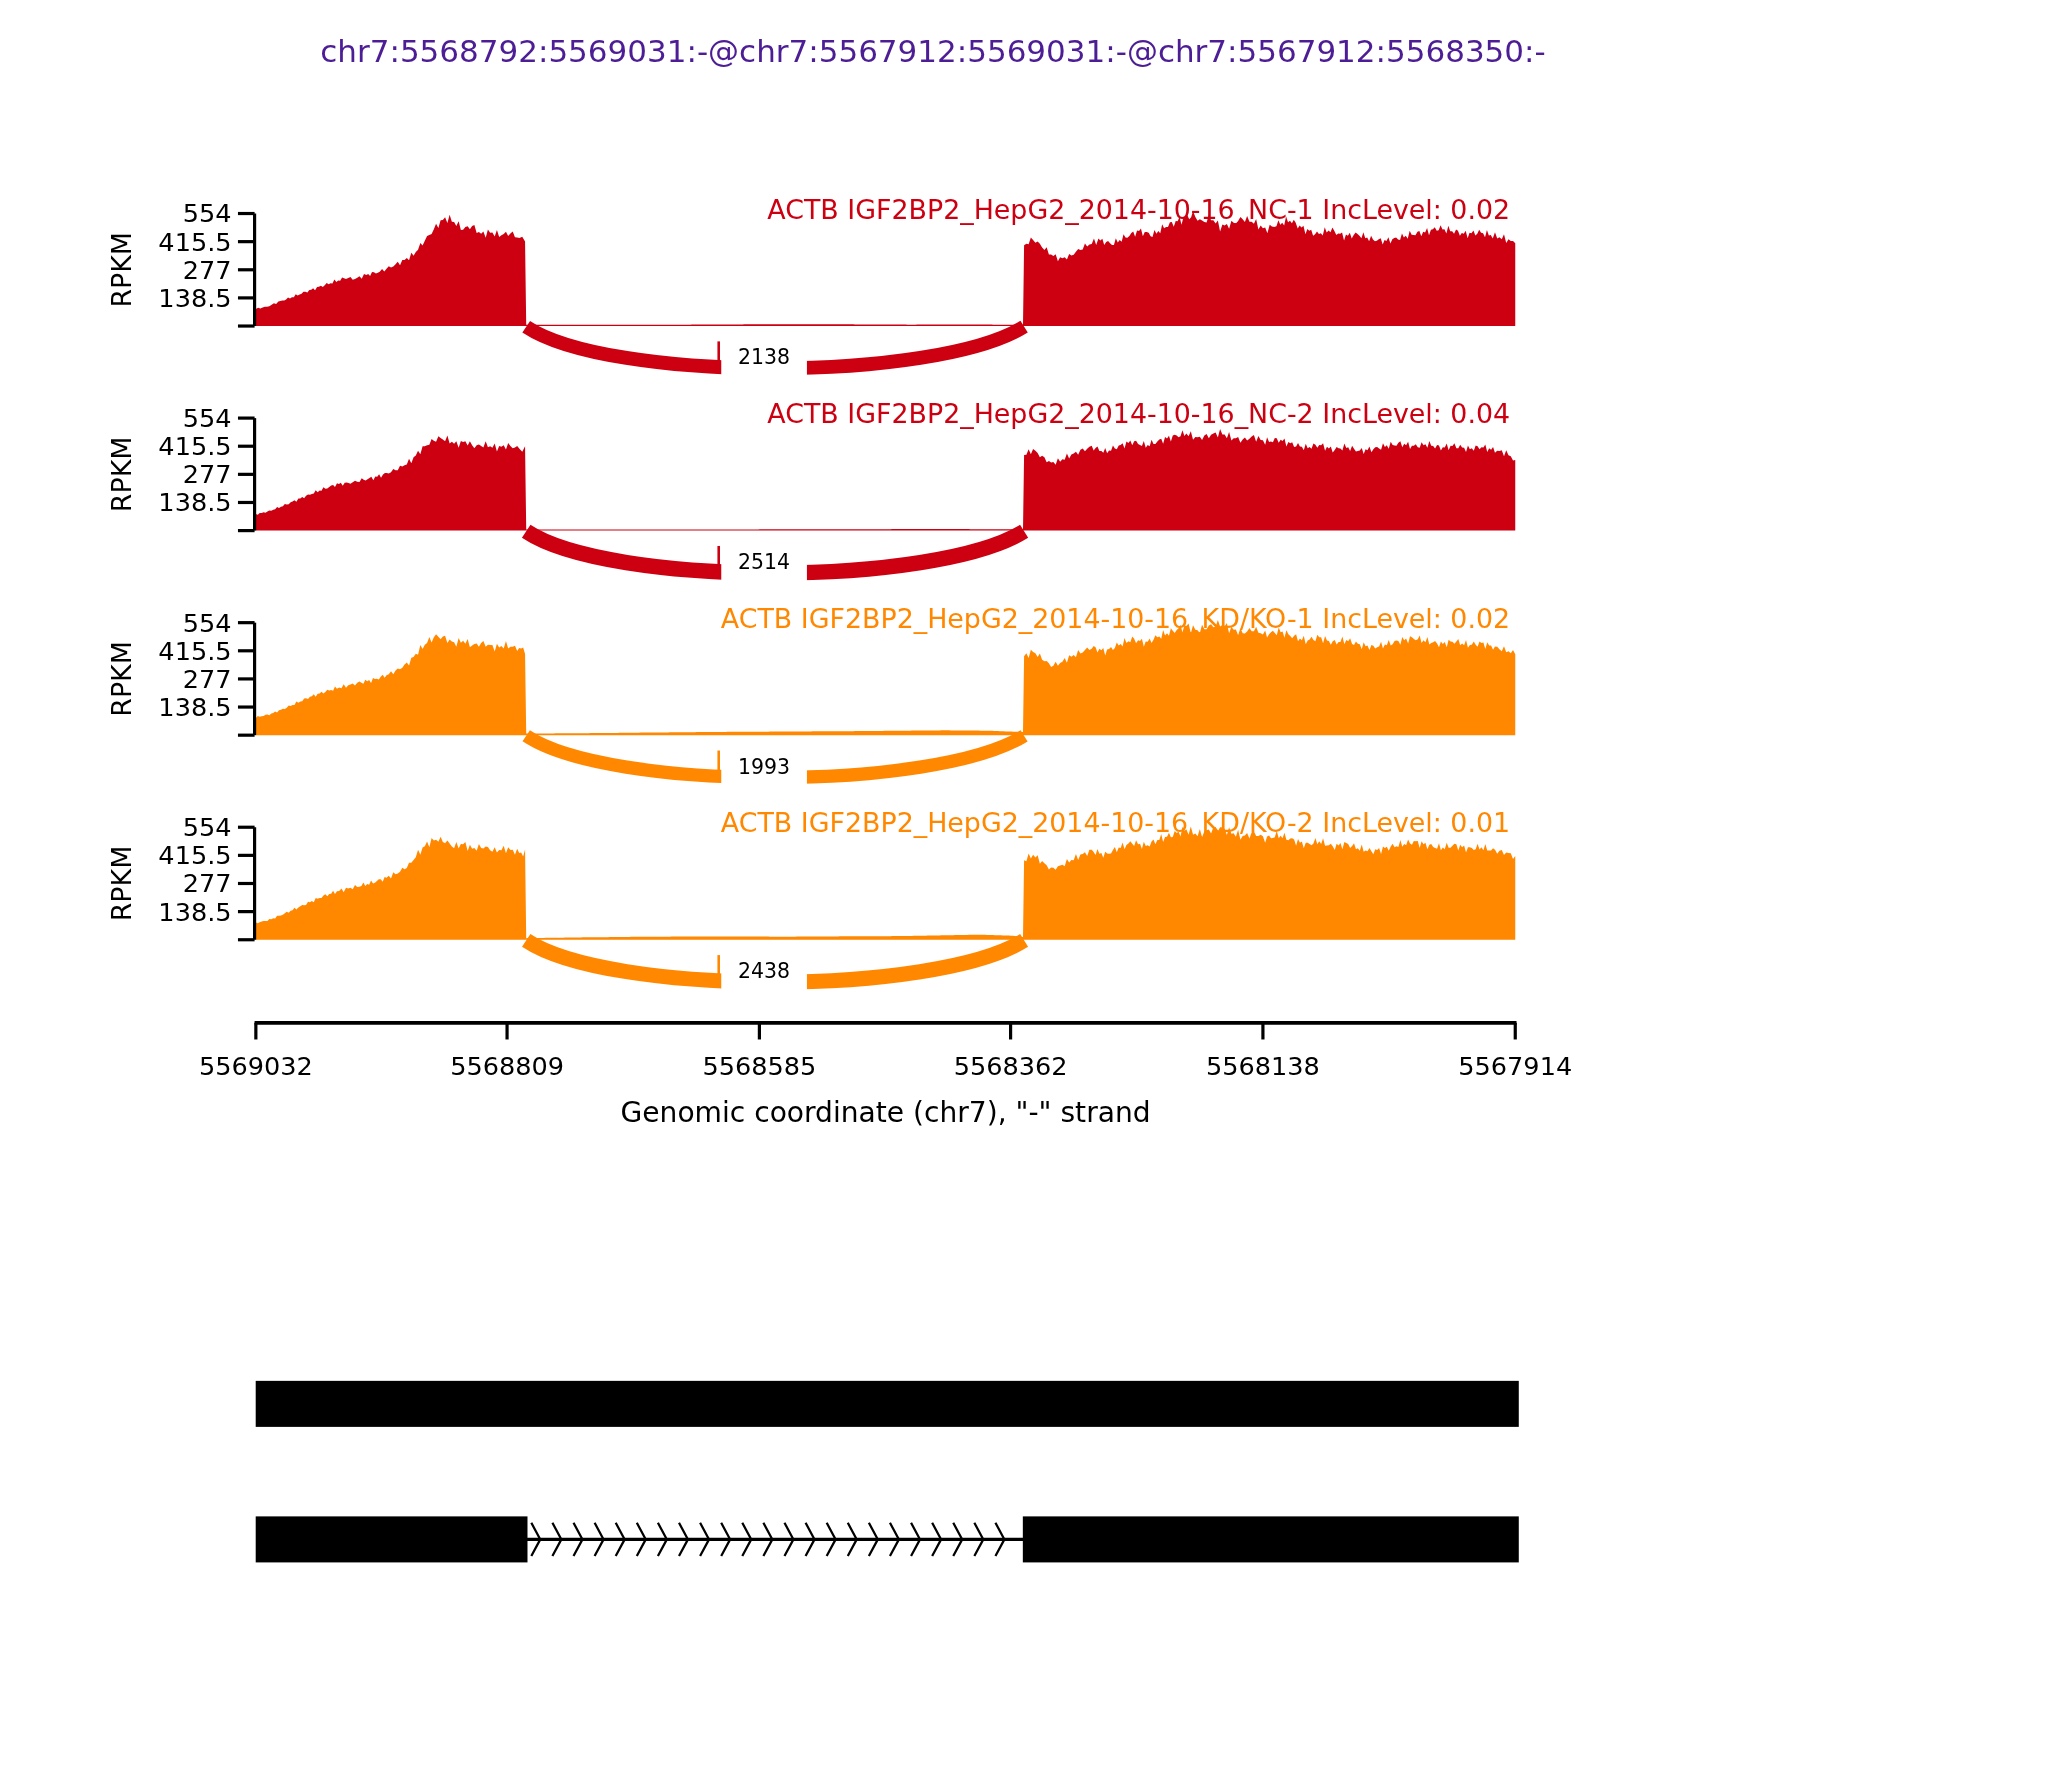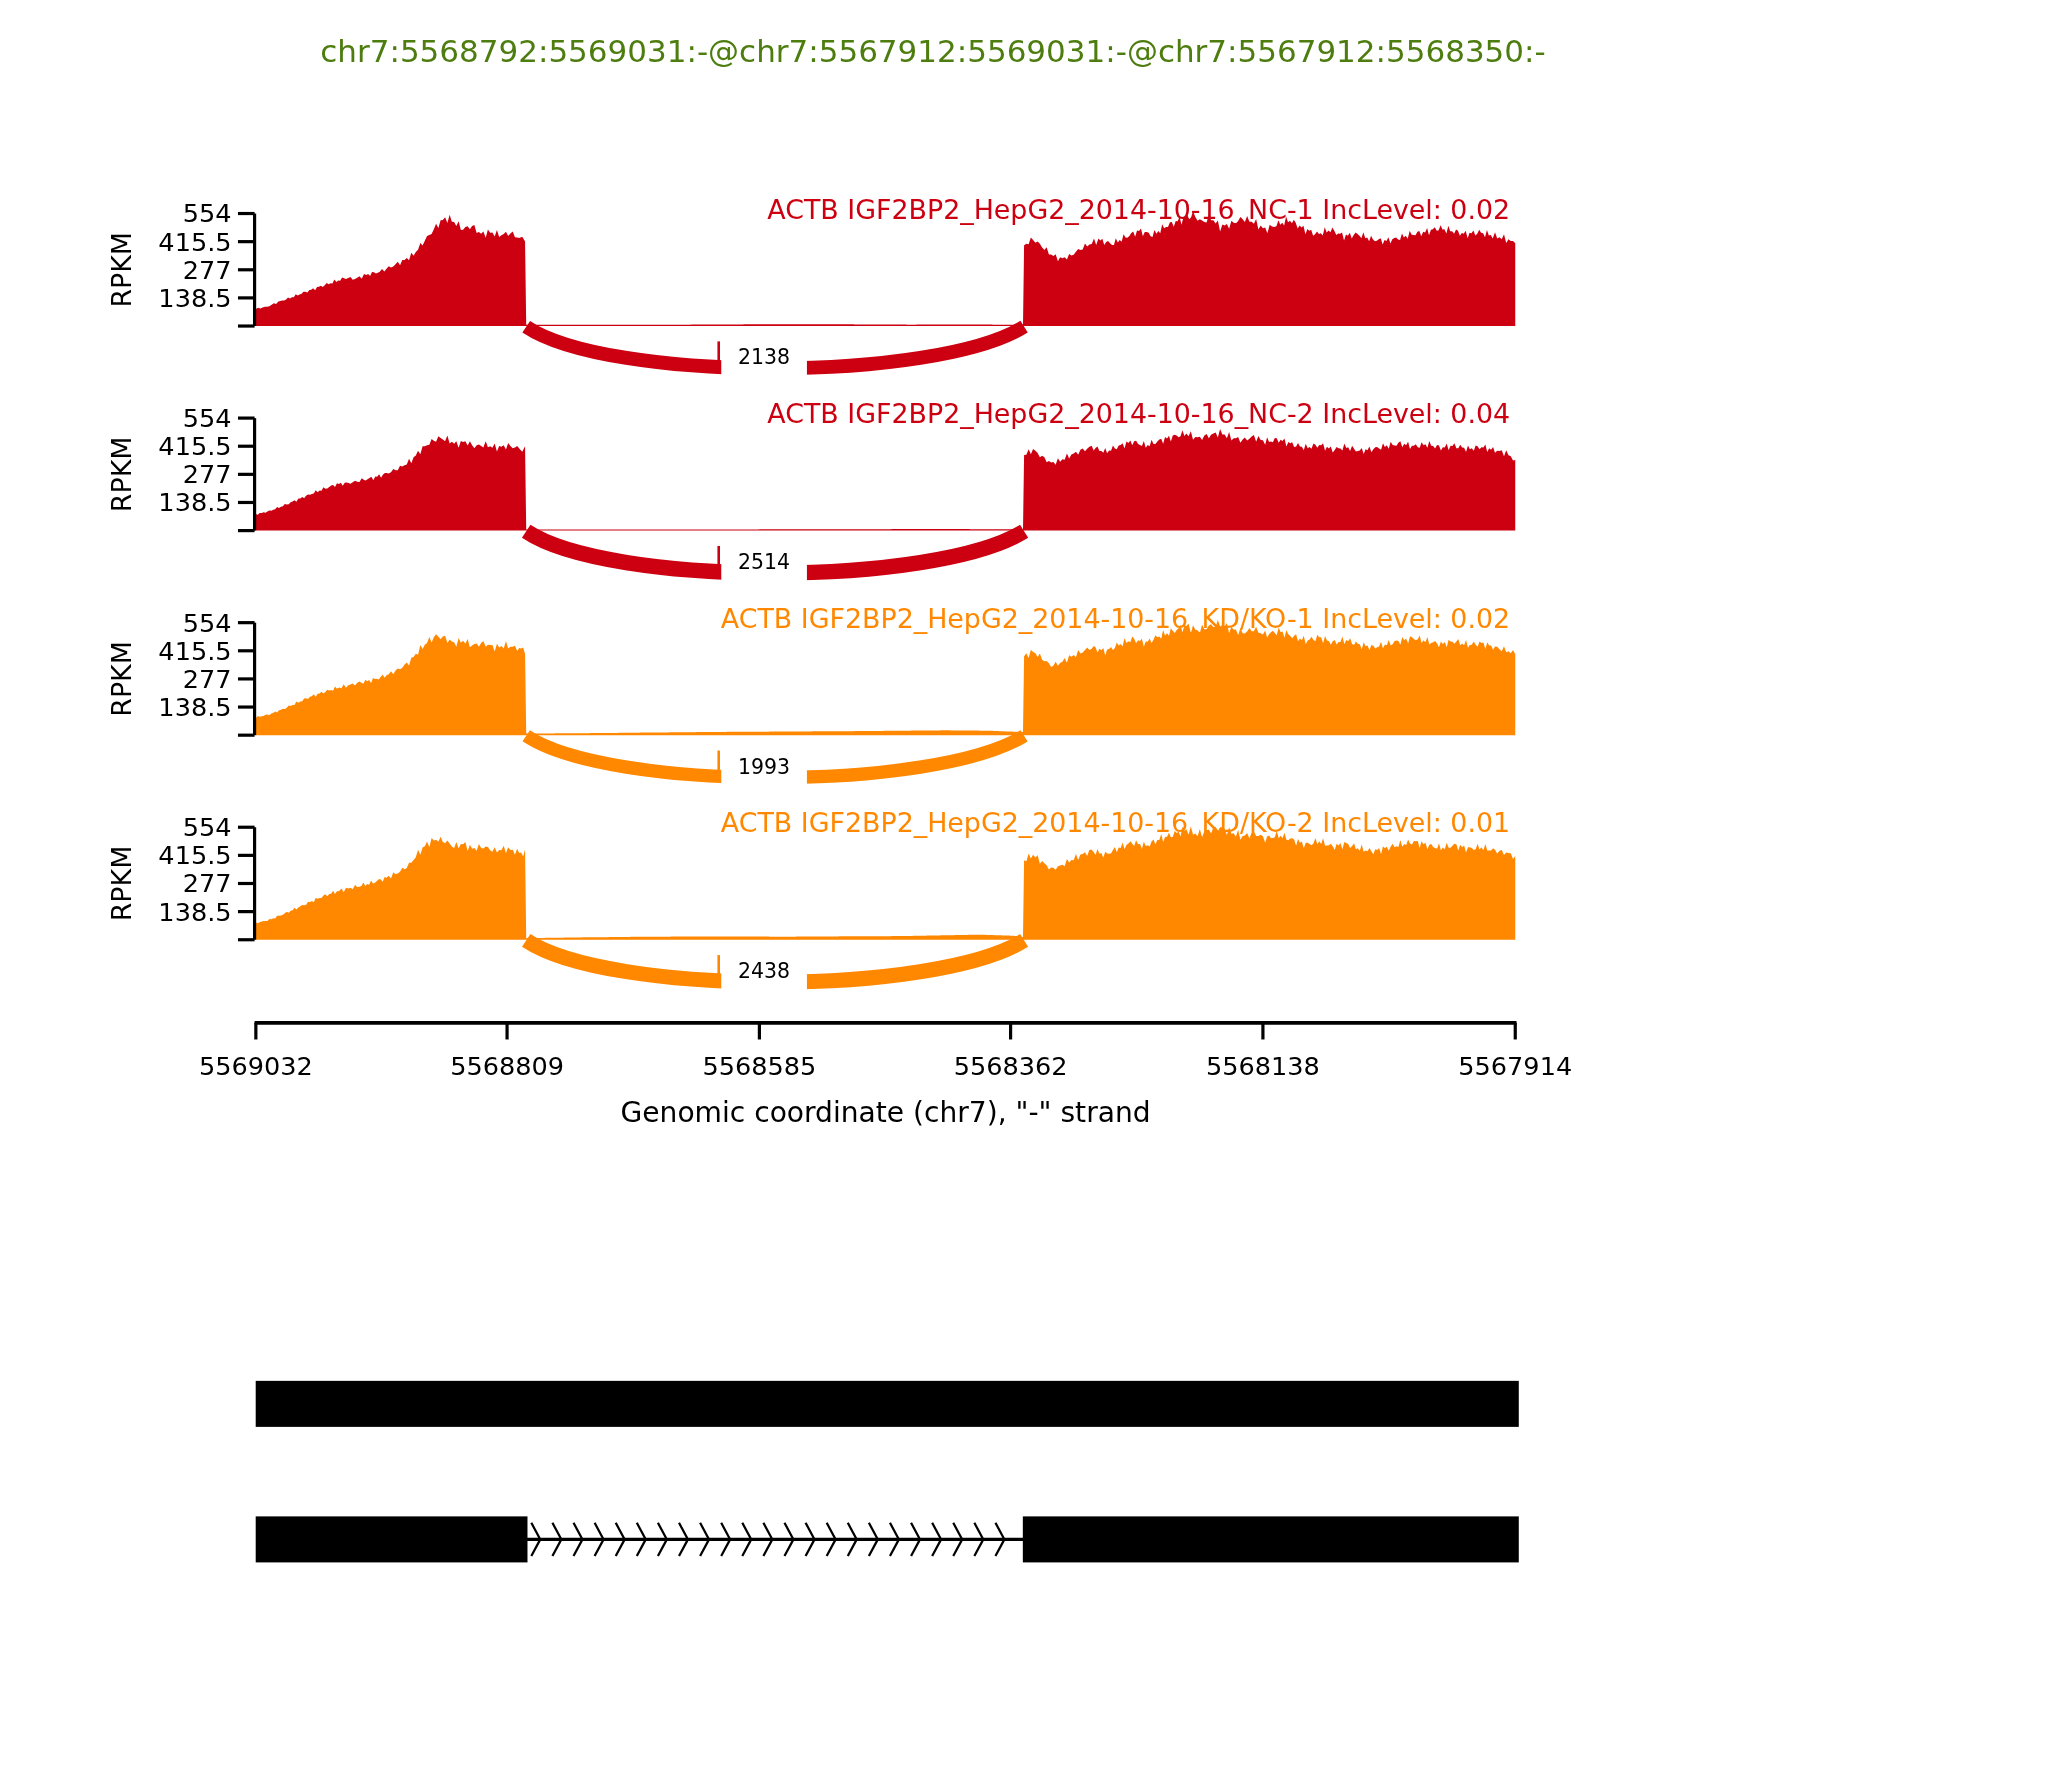--- a/index.html
+++ b/index.html
@@ -1,19 +1,19 @@
 <!DOCTYPE html>
 <html style="font-size:10.2px"><head>
 <meta charset="utf-8">
 <style>
   html,body{margin:0;padding:0;background:#ffffff;}
   .figure{position:relative;width:2046px;height:1790px;background:#ffffff;overflow:hidden;
           font-family:"DejaVu Sans","Liberation Sans",sans-serif;}
   .fig-title{position:absolute;top:33px;left:0;width:1866px;text-align:center;
-             font-size:31px;color:#4d7c0f;white-space:nowrap;}
+             font-size:31px;color:#4c1d95;white-space:nowrap;}
   svg text{font-family:"DejaVu Sans","Liberation Sans",sans-serif;}
 </style>
 </head>
 <body>
 
 <div class="figure">
   <div class="fig-title">chr7:5568792:5569031:-@chr7:5567912:5569031:-@chr7:5567912:5568350:-</div>
   <svg id="plot" width="2046" height="1790" viewBox="0 0 3200 2800">
       <g>
         <path d="M 400 510 L 400.0 483.2 L 403.5 481.4 L 407.0 482.7 L 410.6 481.0 L 414.1 479.8 L 417.6 480.0 L 421.1 478.9 L 424.7 476.6 L 428.2 474.5 L 431.7 475.4 L 435.2 471.8 L 438.3 471.0 L 441.3 470.0 L 444.3 470.2 L 447.3 468.5 L 450.3 465.4 L 453.4 466.8 L 456.4 465.0 L 459.4 464.9 L 462.4 460.2 L 465.4 462.3 L 468.5 460.6 L 471.5 459.6 L 474.5 456.3 L 477.5 456.3 L 480.6 457.5 L 483.6 453.6 L 486.6 453.2 L 489.6 450.7 L 492.6 454.1 L 495.7 448.8 L 498.7 448.7 L 501.7 446.9 L 504.7 448.9 L 507.7 446.1 L 510.8 442.7 L 513.8 444.5 L 516.8 443.1 L 519.8 443.5 L 522.8 437.2 L 525.9 441.1 L 528.9 438.8 L 531.9 439.0 L 534.9 433.9 L 537.9 435.4 L 541.0 436.6 L 544.5 434.7 L 548.0 433.3 L 551.5 437.6 L 555.1 436.5 L 558.6 434.5 L 562.1 432.0 L 565.6 436.1 L 569.2 428.7 L 572.7 430.3 L 575.7 428.6 L 578.7 431.6 L 581.7 425.6 L 584.8 425.8 L 587.8 427.7 L 590.8 426.5 L 593.8 425.0 L 597.4 420.9 L 600.9 424.5 L 604.4 420.4 L 607.9 416.4 L 611.4 418.4 L 615.0 416.7 L 618.5 413.4 L 622.0 409.5 L 625.5 415.0 L 629.1 406.7 L 632.6 406.8 L 636.1 403.4 L 639.6 407.0 L 643.2 395.2 L 646.7 400.1 L 650.2 394.1 L 653.7 390.8 L 657.3 380.2 L 660.8 384.2 L 664.3 376.7 L 667.8 369.0 L 671.4 367.5 L 674.9 366.1 L 678.4 358.5 L 681.9 350.0 L 685.5 356.6 L 689.0 344.4 L 692.5 344.1 L 696.0 339.8 L 699.6 348.9 L 703.1 336.1 L 706.6 347.0 L 710.1 347.4 L 713.6 353.7 L 717.2 345.9 L 720.7 359.6 L 724.2 359.2 L 727.7 355.1 L 731.3 354.1 L 734.8 358.6 L 738.3 353.7 L 741.8 352.0 L 745.4 364.4 L 748.9 362.9 L 752.4 365.8 L 755.9 362.1 L 759.5 371.8 L 763.0 358.9 L 766.5 364.0 L 770.0 363.7 L 773.6 370.1 L 777.1 359.9 L 780.6 370.9 L 784.1 368.1 L 787.7 365.9 L 791.2 362.4 L 794.7 369.0 L 798.2 365.1 L 801.8 362.3 L 805.3 371.2 L 808.8 371.7 L 812.3 372.3 L 816.7 370.2 L 821.1 377.9 L 822.9 508.1 L 825.9 508.1 L 828.9 508.1 L 831.9 508.1 L 834.9 508.1 L 837.9 508.1 L 840.9 508.1 L 843.9 508.1 L 846.9 508.1 L 849.9 508.1 L 852.9 508.1 L 855.9 508.1 L 858.9 508.1 L 861.9 508.1 L 864.9 508.1 L 867.9 508.1 L 870.9 508.1 L 873.9 508.1 L 876.9 508.1 L 879.9 508.1 L 882.9 508.1 L 885.9 508.1 L 888.9 508.1 L 891.9 508.1 L 894.9 508.1 L 897.9 508.1 L 901.0 508.1 L 904.0 508.1 L 907.0 508.1 L 910.0 508.1 L 913.0 508.1 L 916.0 508.1 L 919.0 508.1 L 922.0 508.1 L 925.0 508.1 L 928.0 508.1 L 931.0 508.1 L 934.0 508.1 L 937.0 508.1 L 940.0 508.1 L 943.0 508.1 L 946.0 508.1 L 949.0 508.1 L 952.0 508.1 L 955.0 508.1 L 958.0 508.1 L 961.0 508.1 L 964.0 508.1 L 967.0 508.1 L 970.0 508.1 L 973.0 508.1 L 976.0 508.1 L 979.0 508.1 L 982.0 508.1 L 985.0 508.1 L 988.0 508.1 L 991.1 508.1 L 994.1 508.1 L 997.2 508.1 L 1000.2 508.0 L 1003.2 508.0 L 1006.3 508.0 L 1009.3 508.0 L 1012.4 508.0 L 1015.4 508.0 L 1018.4 508.0 L 1021.5 508.0 L 1024.5 508.0 L 1027.5 507.9 L 1030.6 507.9 L 1033.6 507.9 L 1036.7 507.9 L 1039.7 507.9 L 1042.7 507.9 L 1045.8 507.9 L 1048.8 507.9 L 1051.8 507.9 L 1054.9 507.8 L 1057.9 507.8 L 1061.0 507.8 L 1064.0 507.8 L 1067.0 507.8 L 1070.1 507.8 L 1073.1 507.8 L 1076.2 507.8 L 1079.2 507.8 L 1082.2 507.7 L 1085.3 507.7 L 1088.3 507.7 L 1091.3 507.7 L 1094.4 507.7 L 1097.4 507.7 L 1100.5 507.7 L 1103.5 507.7 L 1106.5 507.7 L 1109.6 507.6 L 1112.6 507.6 L 1115.6 507.6 L 1118.7 507.6 L 1121.7 507.6 L 1124.8 507.6 L 1127.8 507.6 L 1130.8 507.6 L 1133.9 507.6 L 1136.9 507.5 L 1140.0 507.5 L 1143.0 507.5 L 1146.0 507.5 L 1149.1 507.5 L 1152.1 507.5 L 1155.1 507.5 L 1158.2 507.5 L 1161.2 507.5 L 1164.3 507.4 L 1167.3 507.4 L 1170.4 507.4 L 1173.5 507.4 L 1176.5 507.4 L 1179.6 507.4 L 1182.7 507.4 L 1185.7 507.3 L 1188.8 507.3 L 1191.9 507.3 L 1194.9 507.3 L 1198.0 507.3 L 1201.1 507.3 L 1204.1 507.3 L 1207.2 507.3 L 1210.2 507.2 L 1213.3 507.2 L 1216.4 507.2 L 1219.4 507.2 L 1222.5 507.2 L 1225.6 507.2 L 1228.6 507.2 L 1231.7 507.1 L 1234.7 507.1 L 1237.7 507.2 L 1240.8 507.2 L 1243.8 507.2 L 1246.8 507.2 L 1249.8 507.2 L 1252.8 507.2 L 1255.9 507.2 L 1258.9 507.2 L 1261.9 507.2 L 1264.9 507.2 L 1267.9 507.2 L 1271.0 507.3 L 1274.0 507.3 L 1277.0 507.3 L 1280.0 507.3 L 1283.1 507.3 L 1286.1 507.3 L 1289.1 507.3 L 1292.1 507.3 L 1295.1 507.3 L 1298.2 507.3 L 1301.2 507.3 L 1304.2 507.4 L 1307.2 507.4 L 1310.2 507.4 L 1313.3 507.4 L 1316.3 507.4 L 1319.3 507.4 L 1322.3 507.4 L 1325.3 507.4 L 1328.4 507.4 L 1331.4 507.4 L 1334.4 507.4 L 1337.4 507.5 L 1340.5 507.5 L 1343.5 507.5 L 1346.5 507.5 L 1349.6 507.5 L 1352.6 507.5 L 1355.7 507.5 L 1358.7 507.5 L 1361.7 507.5 L 1364.8 507.6 L 1367.8 507.6 L 1370.8 507.6 L 1373.9 507.6 L 1376.9 507.6 L 1380.0 507.6 L 1383.0 507.6 L 1386.0 507.6 L 1389.1 507.6 L 1392.1 507.7 L 1395.1 507.7 L 1398.2 507.7 L 1401.2 507.7 L 1404.3 507.7 L 1407.3 507.7 L 1410.3 507.7 L 1413.4 507.7 L 1416.4 507.7 L 1419.5 507.8 L 1422.5 507.8 L 1425.5 507.8 L 1428.6 507.8 L 1431.6 507.8 L 1434.6 507.7 L 1437.7 507.7 L 1440.7 507.7 L 1443.8 507.7 L 1446.8 507.7 L 1449.8 507.7 L 1452.9 507.7 L 1455.9 507.7 L 1458.9 507.7 L 1462.0 507.6 L 1465.0 507.6 L 1468.1 507.6 L 1471.1 507.6 L 1474.1 507.6 L 1477.2 507.6 L 1480.2 507.6 L 1483.3 507.6 L 1486.3 507.6 L 1489.3 507.5 L 1492.4 507.5 L 1495.4 507.5 L 1498.4 507.5 L 1501.5 507.5 L 1504.5 507.5 L 1507.6 507.5 L 1510.6 507.5 L 1513.6 507.5 L 1516.7 507.5 L 1519.8 507.5 L 1522.9 507.5 L 1526.0 507.5 L 1529.0 507.6 L 1532.1 507.6 L 1535.2 507.6 L 1538.3 507.6 L 1541.4 507.7 L 1544.5 507.7 L 1547.6 507.7 L 1550.6 507.7 L 1553.7 507.8 L 1556.8 507.8 L 1559.9 507.8 L 1563.0 507.8 L 1566.1 507.8 L 1569.1 507.9 L 1572.2 507.9 L 1575.3 507.9 L 1578.4 507.9 L 1581.5 508.0 L 1584.6 508.0 L 1587.6 508.0 L 1590.7 508.0 L 1593.8 508.0 L 1596.9 508.1 L 1600.0 508.1 L 1601.7 383.7 L 1605.3 381.3 L 1608.8 382.2 L 1612.3 371.6 L 1615.8 375.3 L 1619.4 379.6 L 1622.9 377.8 L 1626.4 381.2 L 1629.9 387.1 L 1633.5 390.9 L 1637.0 386.9 L 1640.5 398.2 L 1644.0 398.0 L 1647.5 400.5 L 1651.1 397.7 L 1654.6 408.7 L 1658.1 402.5 L 1661.6 404.1 L 1665.2 402.4 L 1668.7 406.1 L 1672.2 397.3 L 1675.7 399.6 L 1679.3 398.6 L 1682.8 393.8 L 1686.3 389.4 L 1689.8 391.2 L 1693.4 390.4 L 1696.9 380.9 L 1700.4 385.7 L 1703.9 382.5 L 1707.5 381.5 L 1711.0 373.1 L 1714.5 383.1 L 1718.0 372.9 L 1721.1 376.2 L 1724.1 373.3 L 1727.1 383.4 L 1730.1 378.5 L 1733.1 377.1 L 1736.2 380.4 L 1739.2 383.2 L 1742.2 383.4 L 1745.2 372.6 L 1748.2 379.3 L 1751.3 375.3 L 1754.3 378.1 L 1757.3 366.5 L 1760.3 371.6 L 1763.3 371.9 L 1766.4 369.2 L 1769.4 364.5 L 1772.4 362.1 L 1775.4 370.4 L 1778.4 360.5 L 1781.5 361.5 L 1784.5 357.4 L 1787.5 369.7 L 1790.5 362.9 L 1793.5 363.0 L 1796.6 364.1 L 1799.6 369.5 L 1802.6 370.6 L 1805.6 359.8 L 1808.7 365.6 L 1811.7 361.5 L 1814.7 364.8 L 1817.7 350.6 L 1820.7 357.2 L 1823.8 355.2 L 1826.8 355.0 L 1829.8 347.6 L 1832.8 347.1 L 1835.8 354.7 L 1838.9 345.7 L 1841.9 346.2 L 1844.9 339.0 L 1847.9 351.4 L 1850.9 340.4 L 1854.0 339.9 L 1857.0 336.2 L 1860.0 342.9 L 1863.0 339.7 L 1866.0 330.0 L 1869.6 339.3 L 1873.1 345.3 L 1876.6 342.9 L 1880.1 344.9 L 1883.7 347.3 L 1887.2 348.2 L 1890.7 335.6 L 1894.2 344.6 L 1897.8 344.7 L 1901.3 349.6 L 1904.8 344.9 L 1908.3 362.3 L 1911.9 351.1 L 1915.4 352.9 L 1918.9 350.2 L 1922.4 357.7 L 1926.0 345.2 L 1929.5 348.6 L 1933.0 349.7 L 1936.5 345.6 L 1940.1 339.6 L 1943.6 342.8 L 1947.1 347.3 L 1950.6 338.0 L 1954.2 346.8 L 1957.7 347.0 L 1961.2 349.9 L 1964.7 342.4 L 1968.2 358.8 L 1971.8 352.7 L 1975.3 357.1 L 1978.8 355.9 L 1982.3 364.8 L 1985.9 351.7 L 1989.4 354.3 L 1992.9 354.9 L 1996.4 354.1 L 1999.5 344.7 L 2002.5 351.5 L 2005.5 348.6 L 2008.5 352.7 L 2011.5 338.5 L 2014.6 347.5 L 2017.6 345.3 L 2020.6 349.3 L 2023.6 343.7 L 2026.6 348.3 L 2029.7 357.6 L 2032.7 352.8 L 2035.7 355.8 L 2038.7 353.2 L 2041.8 366.6 L 2044.8 358.3 L 2047.8 361.1 L 2050.8 359.5 L 2053.8 368.6 L 2056.9 366.5 L 2059.9 362.0 L 2062.9 366.1 L 2065.9 365.0 L 2068.9 368.2 L 2072.0 355.3 L 2075.0 363.7 L 2078.0 360.6 L 2081.0 363.4 L 2084.0 355.8 L 2087.1 361.5 L 2090.1 367.7 L 2093.1 365.1 L 2096.1 365.8 L 2099.1 363.7 L 2102.2 376.2 L 2105.2 367.0 L 2108.2 368.7 L 2111.2 364.0 L 2114.2 373.0 L 2117.3 367.7 L 2120.3 363.6 L 2123.3 365.9 L 2126.3 368.7 L 2129.4 372.8 L 2132.4 363.2 L 2135.4 372.7 L 2138.4 371.6 L 2141.4 377.4 L 2144.5 368.6 L 2147.5 374.5 L 2150.5 377.4 L 2153.5 376.4 L 2156.5 374.3 L 2159.6 372.5 L 2162.6 382.6 L 2165.6 375.5 L 2168.6 376.9 L 2171.6 371.3 L 2174.7 380.9 L 2177.7 374.3 L 2180.7 372.1 L 2183.7 371.7 L 2186.7 374.8 L 2189.8 375.4 L 2192.8 365.2 L 2195.8 371.6 L 2198.8 368.7 L 2201.8 373.4 L 2204.9 361.1 L 2207.9 367.1 L 2210.9 367.5 L 2213.9 367.9 L 2217.0 362.4 L 2220.0 361.2 L 2223.0 369.7 L 2226.0 362.4 L 2229.0 363.6 L 2232.1 356.7 L 2235.1 368.1 L 2238.1 359.5 L 2241.1 358.5 L 2244.1 355.5 L 2247.2 361.1 L 2250.2 360.0 L 2253.2 352.2 L 2256.2 359.0 L 2259.2 358.5 L 2262.3 365.2 L 2265.3 353.2 L 2268.3 361.9 L 2271.3 361.9 L 2274.3 365.7 L 2277.4 359.1 L 2280.4 361.0 L 2283.4 368.8 L 2286.4 364.6 L 2289.4 365.8 L 2292.5 360.9 L 2295.5 372.5 L 2298.5 364.2 L 2301.5 364.9 L 2304.6 360.4 L 2307.6 368.2 L 2310.6 365.8 L 2313.6 359.2 L 2316.6 363.9 L 2319.7 364.9 L 2322.7 371.0 L 2325.7 359.8 L 2328.7 368.5 L 2331.7 367.6 L 2334.8 373.2 L 2338.3 363.4 L 2341.8 373.0 L 2345.3 371.2 L 2348.9 374.1 L 2352.4 366.6 L 2355.9 380.2 L 2359.4 374.1 L 2363.0 376.8 L 2366.5 376.8 L 2370.0 380.4 L 2370 510 Z" fill="#CC0011" stroke="none"></path>

